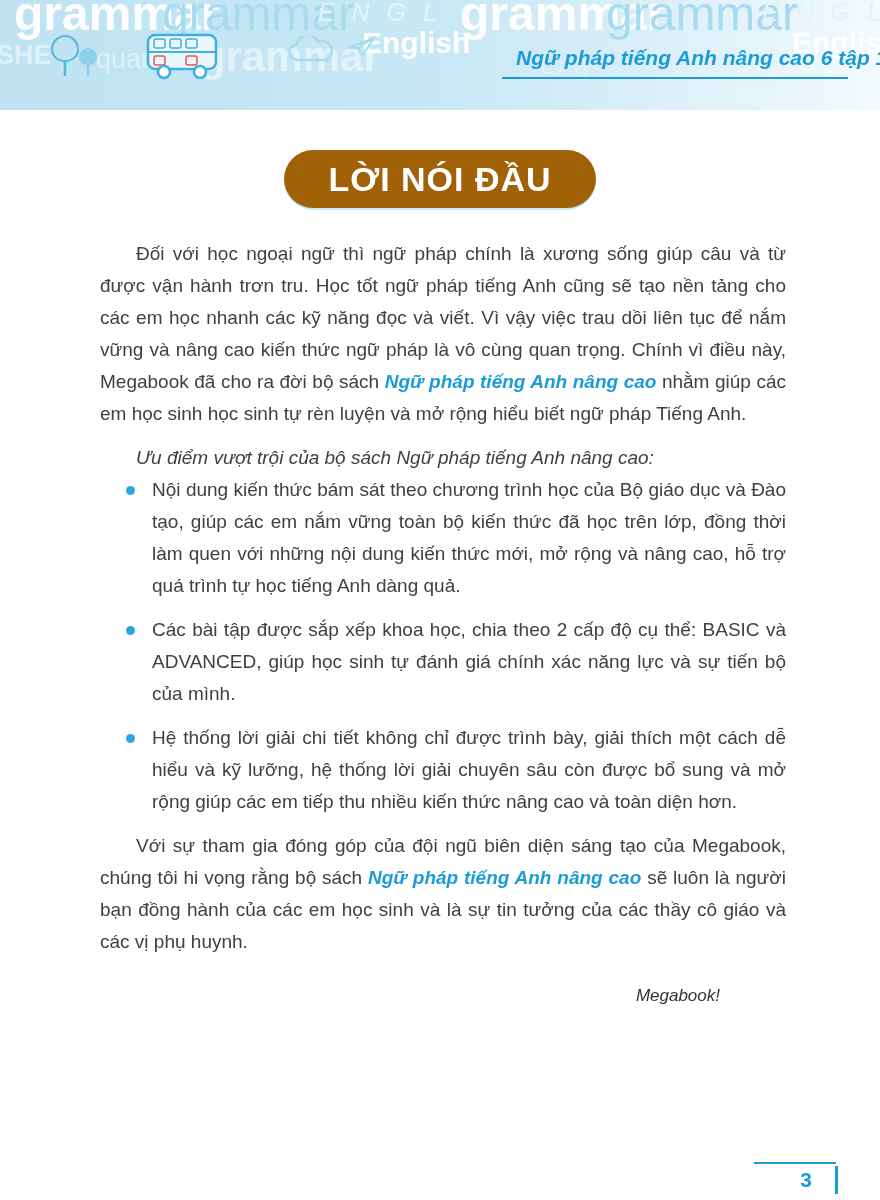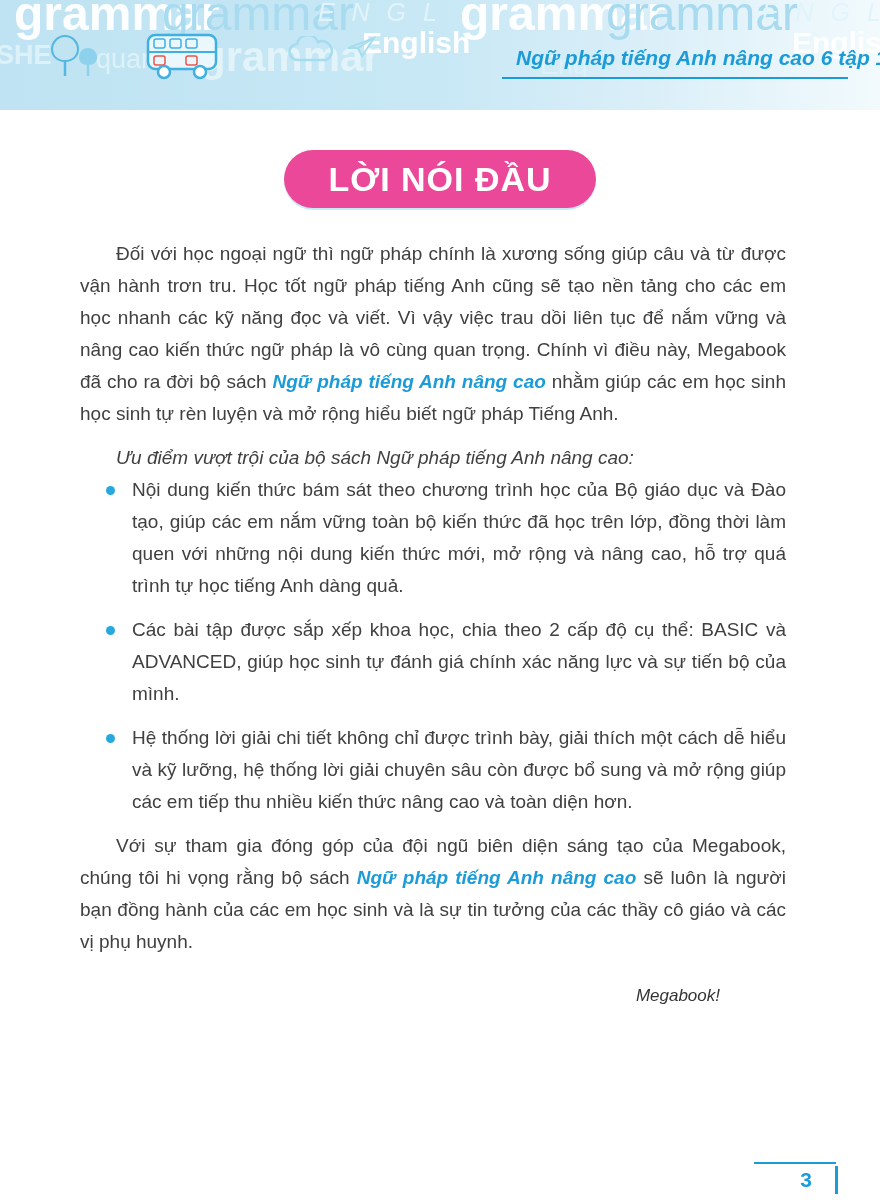--- a/index.html
+++ b/index.html
@@ -25,28 +25,28 @@
   .book-title{
     position:absolute;left:516px;top:46px;
     color:#1b9cd8;font-size:21px;font-weight:700;font-style:italic;white-space:nowrap;
   }
   .title-underline{
     position:absolute;left:502px;top:77px;width:346px;height:2px;background:#1b9cd8;
   }
   
   .badge{
     width:312px;height:58px;margin:40px auto 0;
-    background:#ec4899;border-radius:32px;
+    background:#a16207;border-radius:32px;
     display:flex;align-items:center;justify-content:center;
     color:#ffffff;font-size:34px;font-weight:700;letter-spacing:1px;
     box-shadow:0 2px 0 rgba(41,168,224,.25);
   }
   
   main{
-    margin-top:30px;padding:0 94px 0 80px;
+    margin-top:30px;padding:0 94px 0 100px;
     font-size:19px;line-height:32px;text-align:justify;
   }
   p{margin:0;}
   .para{text-indent:36px;margin-bottom:12px;}
   .hl{color:#1b9cd8;font-weight:700;font-style:italic;}
   .lead{font-style:italic;text-indent:36px;margin-bottom:0;}
   ul.benefits{list-style:none;margin:0 0 4px 0;padding:0 0 0 26px;}
   ul.benefits li{position:relative;padding-left:26px;margin-bottom:12px;}
   ul.benefits li .dot{
     position:absolute;left:0;top:12px;width:9px;height:9px;border-radius:50%;

